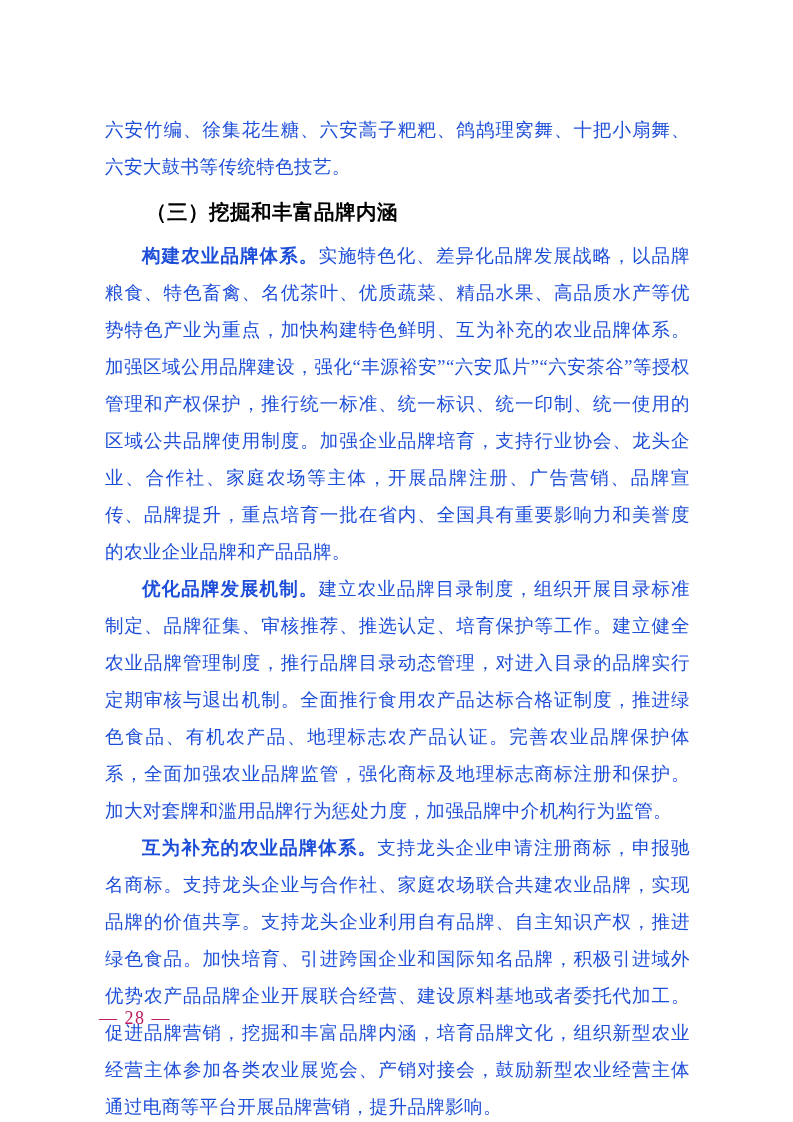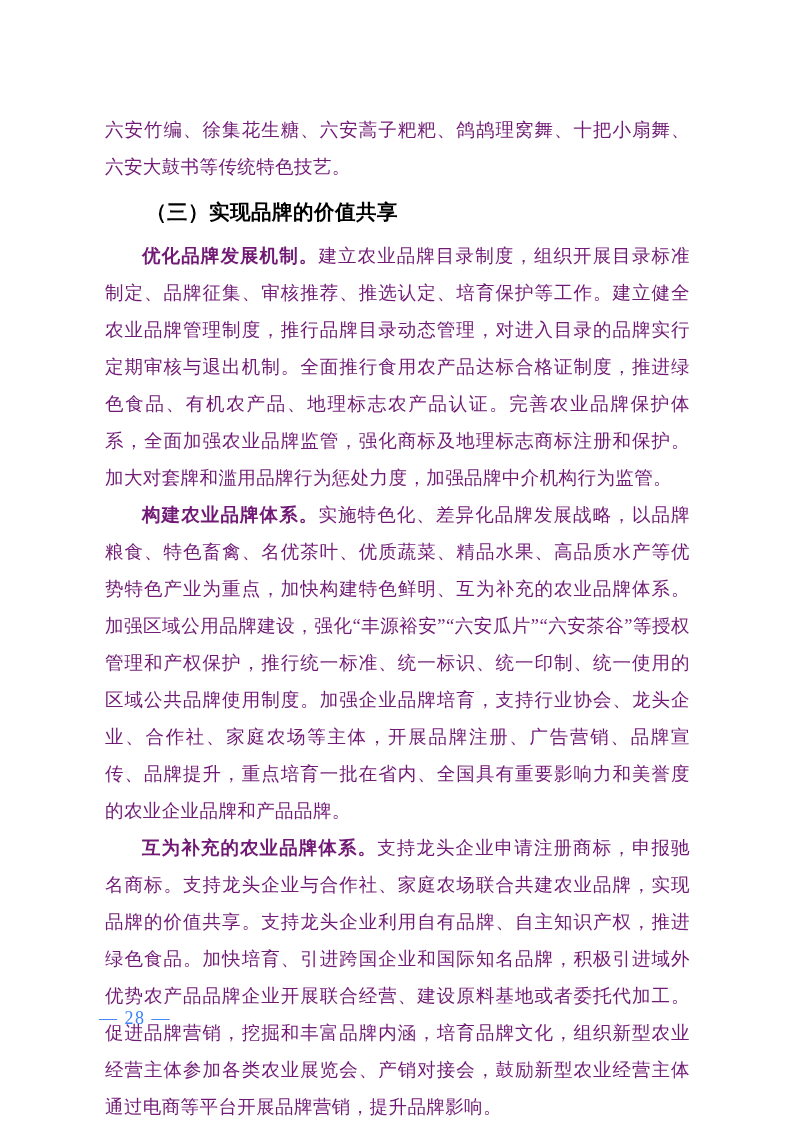--- a/index.html
+++ b/index.html
@@ -19,54 +19,54 @@
     padding: 112px 103px 0 105px;
   }
   .body {
     margin: 0;
     font-size: 18.5px;
     line-height: 37px;
     letter-spacing: 0.4px;
     text-align: justify;
     text-justify: inter-character;
     text-indent: 2em;
-    color: #701a75;
+    color: #1d4ed8;
   }
   .noindent { text-indent: 0; }
   .lead { font-weight: bold; }
   .heading {
     margin: 7px 0 7px 0;
     font-size: 20.5px;
     line-height: 38px;
     font-weight: bold;
     text-indent: 2em;
     letter-spacing: 0.5px;
     font-family: "Liberation Sans", "DejaVu Sans", sans-serif;
     color: #000000;
   }
   .page-number {
     position: absolute;
     left: 99px;
     top: 1008px;
     font-size: 18px;
     letter-spacing: 1.5px;
-    color: #3b82f6;
+    color: #be185d;
     font-family: "Liberation Serif", "DejaVu Serif", serif;
   }
 </style>
 </head>
 <body>
 
 <div class="sheet">
 
   <p class="body noindent">六安竹编、徐集花生糖、六安蒿子粑粑、鸽鸪理窝舞、十把小扇舞、六安大鼓书等传统特色技艺。</p>
 
-  <h2 class="heading">（三）实现品牌的价值共享</h2>
+  <h2 class="heading">（三）挖掘和丰富品牌内涵</h2>
+
+  <p class="body"><strong class="lead">构建农业品牌体系。</strong><span>实施特色化、差异化品牌发展战略，以品牌粮食、特色畜禽、名优茶叶、优质蔬菜、精品水果、高品质水产等优势特色产业为重点，加快构建特色鲜明、互为补充的农业品牌体系。加强区域公用品牌建设，强化“丰源裕安”“六安瓜片”“六安茶谷”等授权管理和产权保护，推行统一标准、统一标识、统一印制、统一使用的区域公共品牌使用制度。加强企业品牌培育，支持行业协会、龙头企业、合作社、家庭农场等主体，开展品牌注册、广告营销、品牌宣传、品牌提升，重点培育一批在省内、全国具有重要影响力和美誉度的农业企业品牌和产品品牌。</span></p>
 
   <p class="body"><strong class="lead">优化品牌发展机制。</strong><span>建立农业品牌目录制度，组织开展目录标准制定、品牌征集、审核推荐、推选认定、培育保护等工作。建立健全农业品牌管理制度，推行品牌目录动态管理，对进入目录的品牌实行定期审核与退出机制。全面推行食用农产品达标合格证制度，推进绿色食品、有机农产品、地理标志农产品认证。完善农业品牌保护体系，全面加强农业品牌监管，强化商标及地理标志商标注册和保护。加大对套牌和滥用品牌行为惩处力度，加强品牌中介机构行为监管。</span></p>
-
-  <p class="body"><strong class="lead">构建农业品牌体系。</strong><span>实施特色化、差异化品牌发展战略，以品牌粮食、特色畜禽、名优茶叶、优质蔬菜、精品水果、高品质水产等优势特色产业为重点，加快构建特色鲜明、互为补充的农业品牌体系。加强区域公用品牌建设，强化“丰源裕安”“六安瓜片”“六安茶谷”等授权管理和产权保护，推行统一标准、统一标识、统一印制、统一使用的区域公共品牌使用制度。加强企业品牌培育，支持行业协会、龙头企业、合作社、家庭农场等主体，开展品牌注册、广告营销、品牌宣传、品牌提升，重点培育一批在省内、全国具有重要影响力和美誉度的农业企业品牌和产品品牌。</span></p>
 
   <p class="body"><strong class="lead">互为补充的农业品牌体系。</strong><span>支持龙头企业申请注册商标，申报驰名商标。支持龙头企业与合作社、家庭农场联合共建农业品牌，实现品牌的价值共享。支持龙头企业利用自有品牌、自主知识产权，推进绿色食品。加快培育、引进跨国企业和国际知名品牌，积极引进域外优势农产品品牌企业开展联合经营、建设原料基地或者委托代加工。促进品牌营销，挖掘和丰富品牌内涵，培育品牌文化，组织新型农业经营主体参加各类农业展览会、产销对接会，鼓励新型农业经营主体通过电商等平台开展品牌营销，提升品牌影响。</span></p>
 
 </div>
 
 <div class="page-number">— 28 —</div>
 
 </body></html>

